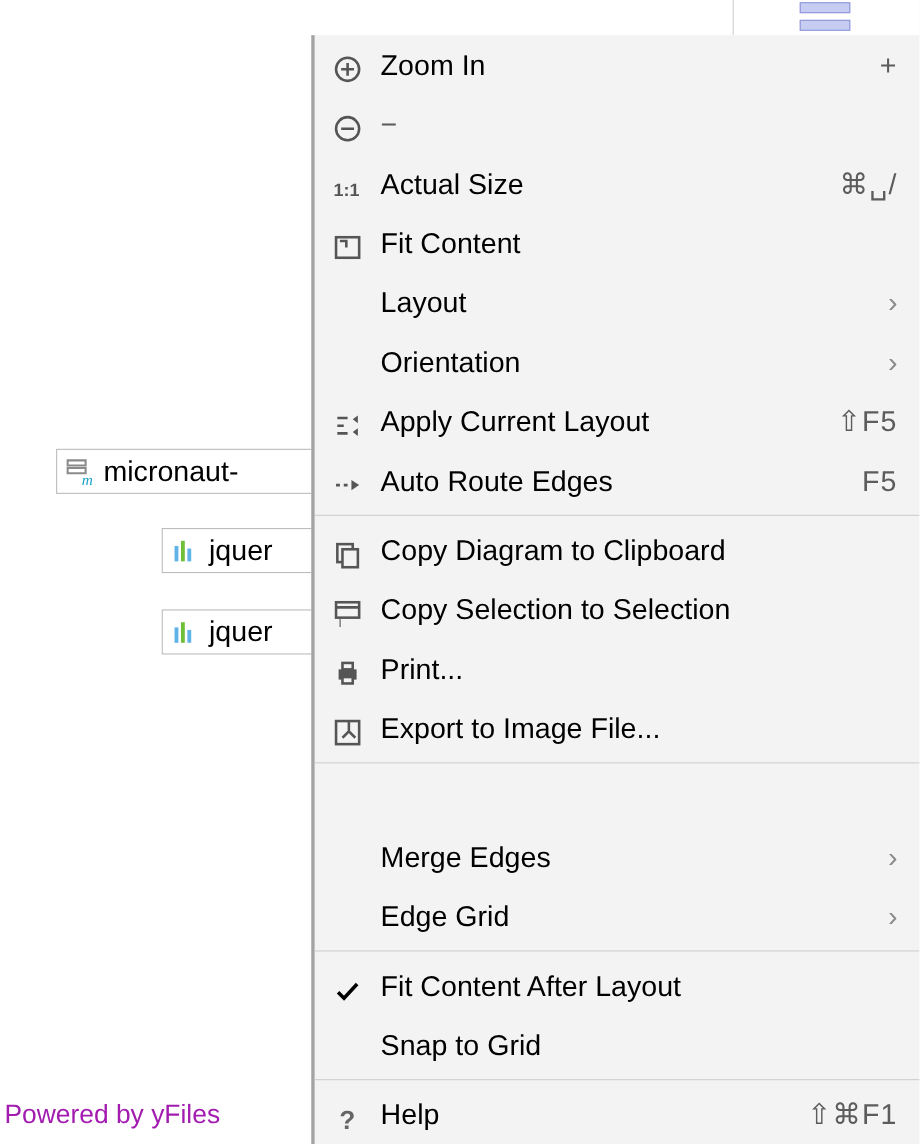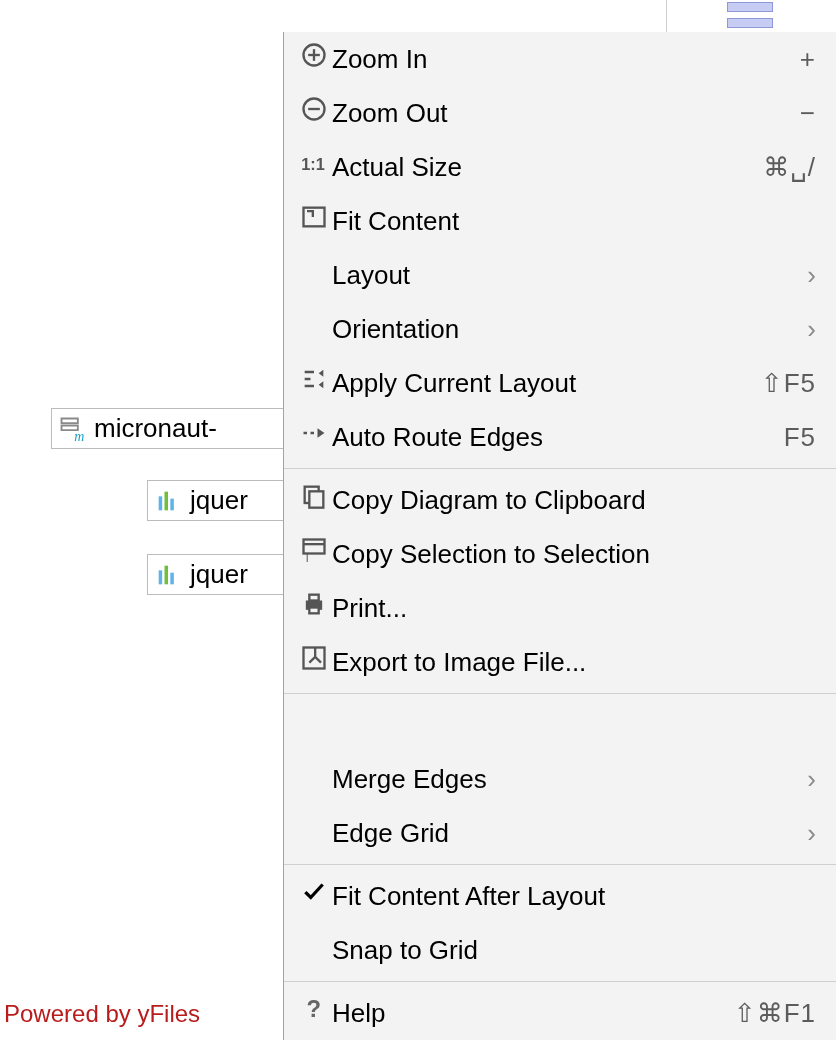--- a/index.html
+++ b/index.html
@@ -26,21 +26,21 @@
     font-size: 26px;
     color: #000;
     white-space: nowrap;
   }
   .node .ico { width: 28px; height: 28px; flex: 0 0 28px; }
 
   .watermark {
     position: absolute;
     left: 0; bottom: 14px;
     padding-left: 4px;
-    color: #b91c1c;
+    color: #a21caf;
     font-size: 24px;
   }
 
   
   .minimap {
     position: absolute;
     top: 0; right: 0;
     border-left: 1px solid #cfcfcf;
     width: 170px; height: 32px;
   }
@@ -50,33 +50,34 @@
     background: #c7cdf2;
     border: 1px solid #8e97d9;
   }
 
   
   .menu {
     position: absolute;
     top: 32px; left: 283px;
     width: 553px;
     background: #f3f3f3;
-    border-left: 1px solid #a3a3a3;
+    border-left: 3px solid #a3a3a3;
   }
   .mitem {
     display: flex;
     align-items: center;
     height: 54px;
     padding: 0 20px 0 12px;
     cursor: default;
   }
   .mitem .slot-icon {
     width: 36px; height: 36px;
     flex: 0 0 36px;
-    display: flex; align-items: flex-start; justify-content: center;
+    margin-right: 12px;
+    display: flex; align-items: flex-end; justify-content: center;
   }
   .mitem .label { flex: 1 1 auto; font-size: 26px; }
   .mitem .accel { font-size: 26px; color: #5c5c5c; letter-spacing: 1px; }
   .mitem .chev { color: #8a8a8a; font-size: 26px; }
   .sep {
     height: 1px;
     background: #cfcfcf;
     margin: 4px 0;
   }
   svg { display: block; }
@@ -137,21 +138,20 @@
     <span class="accel">+</span>
   </div>
 
   <div class="mitem">
     <span class="slot-icon">
       <svg viewBox="0 0 24 24" width="28" height="28">
           <circle cx="12" cy="12" r="9" fill="none" stroke="#555" stroke-width="2"></circle>
           <line x1="7" y1="12" x2="17" y2="12" stroke="#555" stroke-width="2"></line>
         </svg>
     </span>
-    <span class="label">Zoom Out</span>
     <span class="accel">−</span>
   </div>
 
   <div class="mitem">
     <span class="slot-icon">
       <svg viewBox="0 0 24 24" width="28" height="28">
           <text x="1" y="18" font-size="14" fill="#555" font-weight="700">1:1</text>
         </svg>
     </span>
     <span class="label">Actual Size</span>

